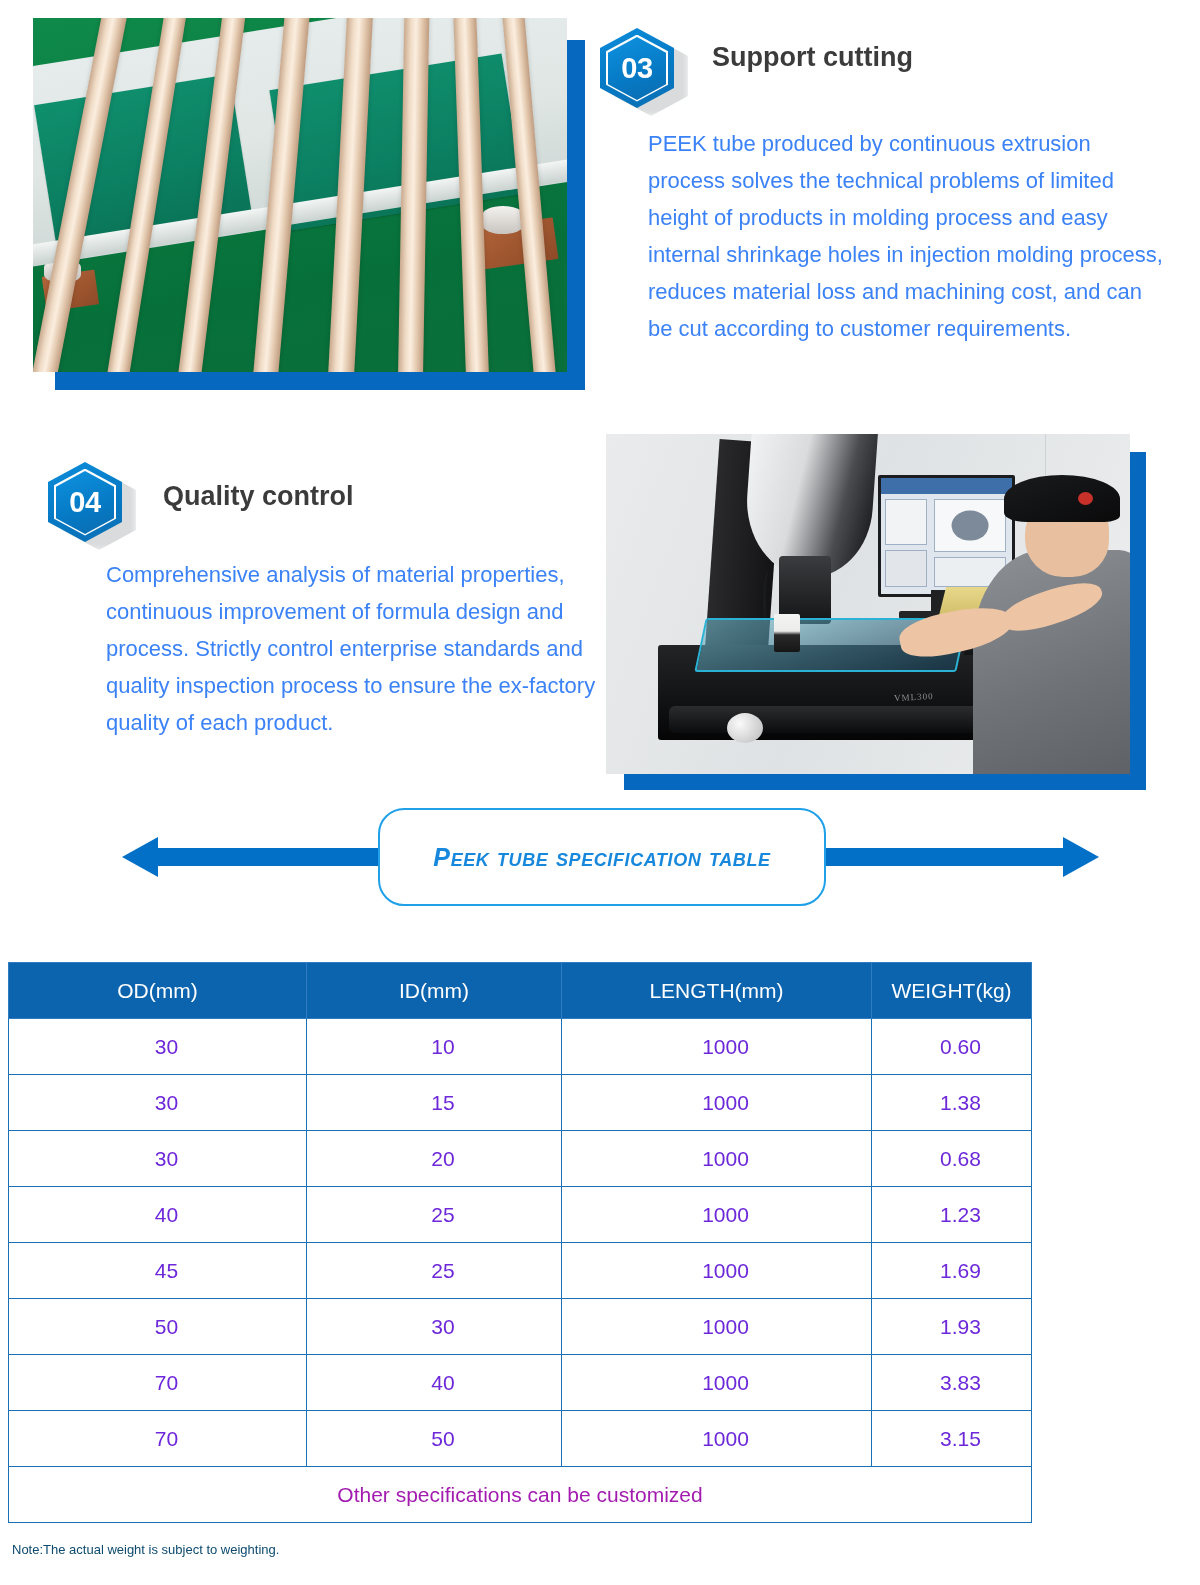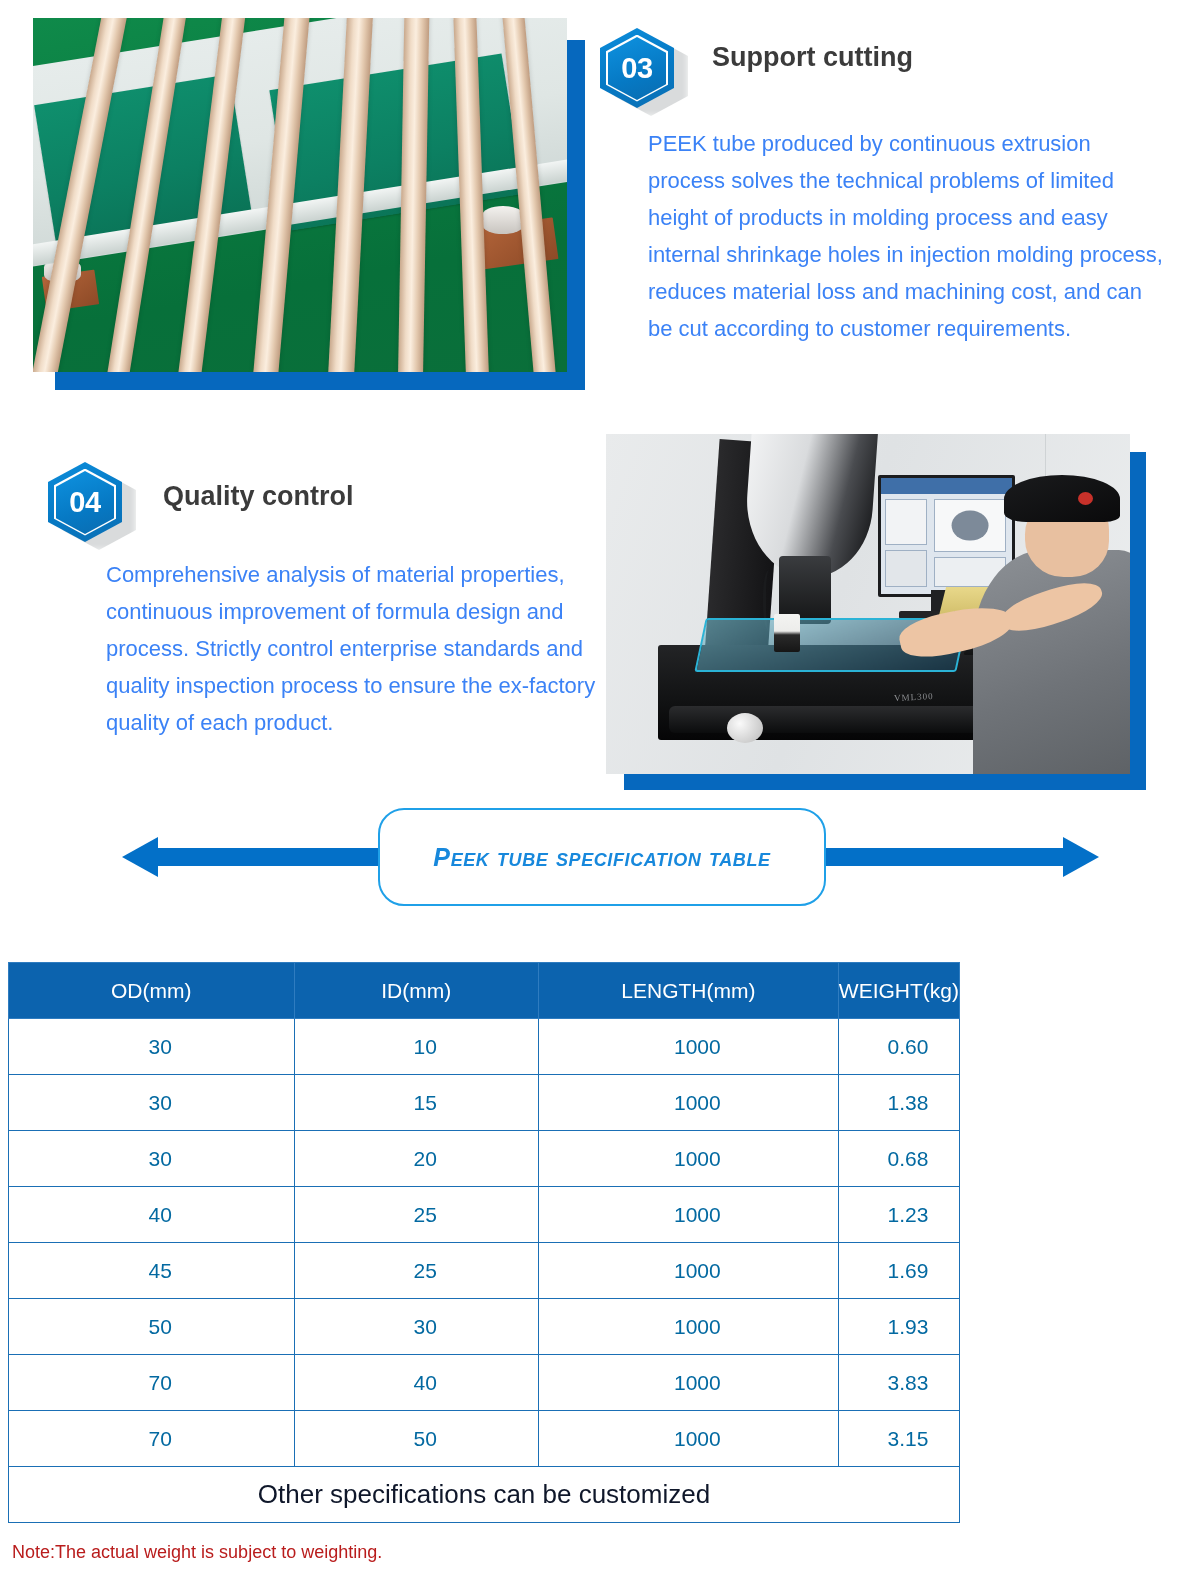--- a/index.html
+++ b/index.html
@@ -177,36 +177,36 @@
     border: 2px solid #1FA0E8; border-radius: 26px; background: #fff;
     display: flex; align-items: center; justify-content: center;
   }
   .banner-text {
     color: #1788DC; font-size: 25px; font-style: italic; font-weight: bold;
     font-variant: small-caps; letter-spacing: .6px;
     font-family: "Liberation Sans", sans-serif; white-space: nowrap;
   }
 
   
-  #spec-table { position: absolute; left: 8px; top: 962px; width: 952px; border-collapse: collapse; }
+  #spec-table { position: absolute; left: 8px; top: 962px; width: 1024px; border-collapse: collapse; }
   #spec-table th, #spec-table td {
     border: 1px solid #1A6FB5; text-align: center; font-family: "Liberation Sans", sans-serif;
   }
   #spec-table thead th {
     background: #0C63AE; color: #ffffff; font-size: 21px; font-weight: normal;
     height: 56px; border-color: #2f7cc0;
   }
   #spec-table tbody td {
-    background: #ffffff; color: #0369a1; font-size: 21px; height: 56px; padding-left: 18px;
+    background: #ffffff; color: #6d28d9; font-size: 21px; height: 56px; padding-left: 18px;
   }
   #spec-table tfoot td {
-    background: #ffffff; color: #0f172a; font-size: 26px; height: 56px;
+    background: #ffffff; color: #a21caf; font-size: 21px; height: 56px;
   }
   .note {
-    position: absolute; left: 12px; top: 1542px; color: #b91c1c; font-size: 18px;
+    position: absolute; left: 12px; top: 1542px; color: #0c4a6e; font-size: 13px;
     font-family: "Liberation Sans", sans-serif;
   }
 </style>
 </head>
 <body>
 
 <div class="page">
 
   <div class="photo-frame" id="photo1-wrap">
     <div class="accent" id="photo1-accent-r"></div>

